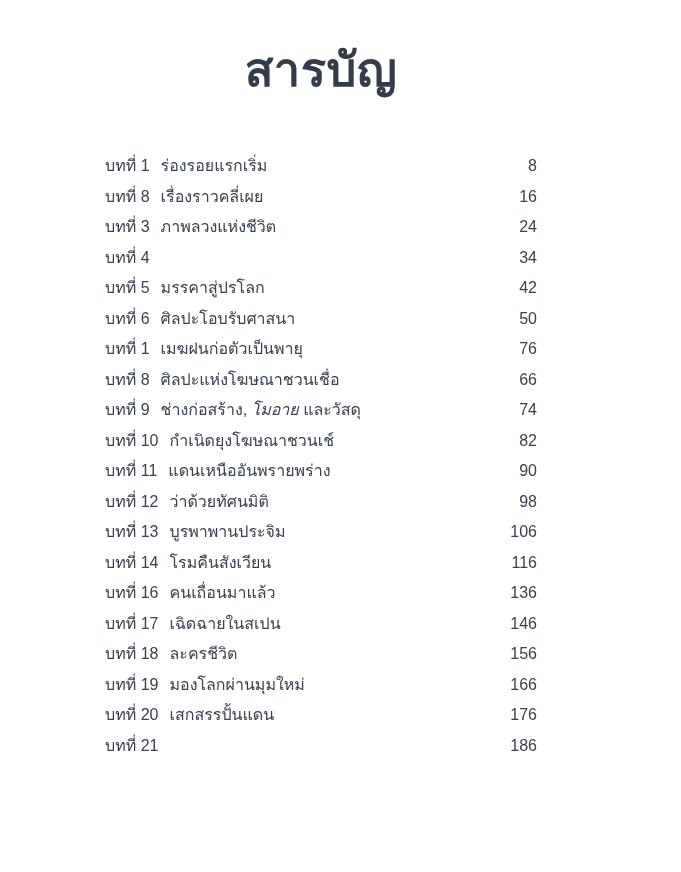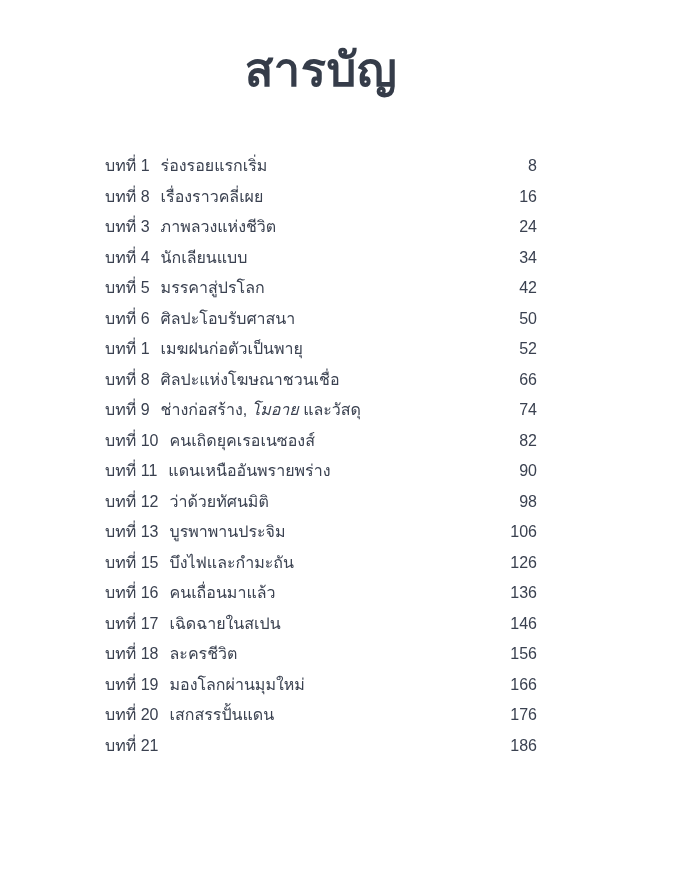--- a/index.html
+++ b/index.html
@@ -83,72 +83,71 @@
         <span class="chapter-title">เรื่องราวคลี่เผย</span>
         <span class="page-num">16</span>
       </div>
       <div class="toc-row">
         <span class="chapter-label">บทที่ 3</span>
         <span class="chapter-title">ภาพลวงแห่งชีวิต</span>
         <span class="page-num">24</span>
       </div>
       <div class="toc-row">
         <span class="chapter-label">บทที่ 4</span>
-        <span class="chapter-title">นักเลียนแบบ</span>
         <span class="page-num">34</span>
       </div>
       <div class="toc-row">
         <span class="chapter-label">บทที่ 5</span>
         <span class="chapter-title">มรรคาสู่ปรโลก</span>
         <span class="page-num">42</span>
       </div>
       <div class="toc-row">
         <span class="chapter-label">บทที่ 6</span>
         <span class="chapter-title">ศิลปะโอบรับศาสนา</span>
         <span class="page-num">50</span>
       </div>
       <div class="toc-row">
         <span class="chapter-label">บทที่ 1</span>
         <span class="chapter-title">เมฆฝนก่อตัวเป็นพายุ</span>
-        <span class="page-num">52</span>
+        <span class="page-num">76</span>
       </div>
       <div class="toc-row">
         <span class="chapter-label">บทที่ 8</span>
         <span class="chapter-title">ศิลปะแห่งโฆษณาชวนเชื่อ</span>
         <span class="page-num">66</span>
       </div>
       <div class="toc-row">
         <span class="chapter-label">บทที่ 9</span>
         <span class="chapter-title">ช่างก่อสร้าง, <em>โมอาย</em> และวัสดุ</span>
         <span class="page-num">74</span>
       </div>
       <div class="toc-row">
         <span class="chapter-label">บทที่ 10</span>
-        <span class="chapter-title">คนเถิดยุคเรอเนซองส์</span>
+        <span class="chapter-title">กำเนิดยุงโฆษณาชวนเช์</span>
         <span class="page-num">82</span>
       </div>
       <div class="toc-row">
         <span class="chapter-label">บทที่ 11</span>
         <span class="chapter-title">แดนเหนืออันพรายพร่าง</span>
         <span class="page-num">90</span>
       </div>
       <div class="toc-row">
         <span class="chapter-label">บทที่ 12</span>
         <span class="chapter-title">ว่าด้วยทัศนมิติ</span>
         <span class="page-num">98</span>
       </div>
       <div class="toc-row">
         <span class="chapter-label">บทที่ 13</span>
         <span class="chapter-title">บูรพาพานประจิม</span>
         <span class="page-num">106</span>
       </div>
       <div class="toc-row">
-        <span class="chapter-label">บทที่ 15</span>
-        <span class="chapter-title">บึงไฟและกำมะถัน</span>
-        <span class="page-num">126</span>
+        <span class="chapter-label">บทที่ 14</span>
+        <span class="chapter-title">โรมคืนสังเวียน</span>
+        <span class="page-num">116</span>
       </div>
       <div class="toc-row">
         <span class="chapter-label">บทที่ 16</span>
         <span class="chapter-title">คนเถื่อนมาแล้ว</span>
         <span class="page-num">136</span>
       </div>
       <div class="toc-row">
         <span class="chapter-label">บทที่ 17</span>
         <span class="chapter-title">เฉิดฉายในสเปน</span>
         <span class="page-num">146</span>

